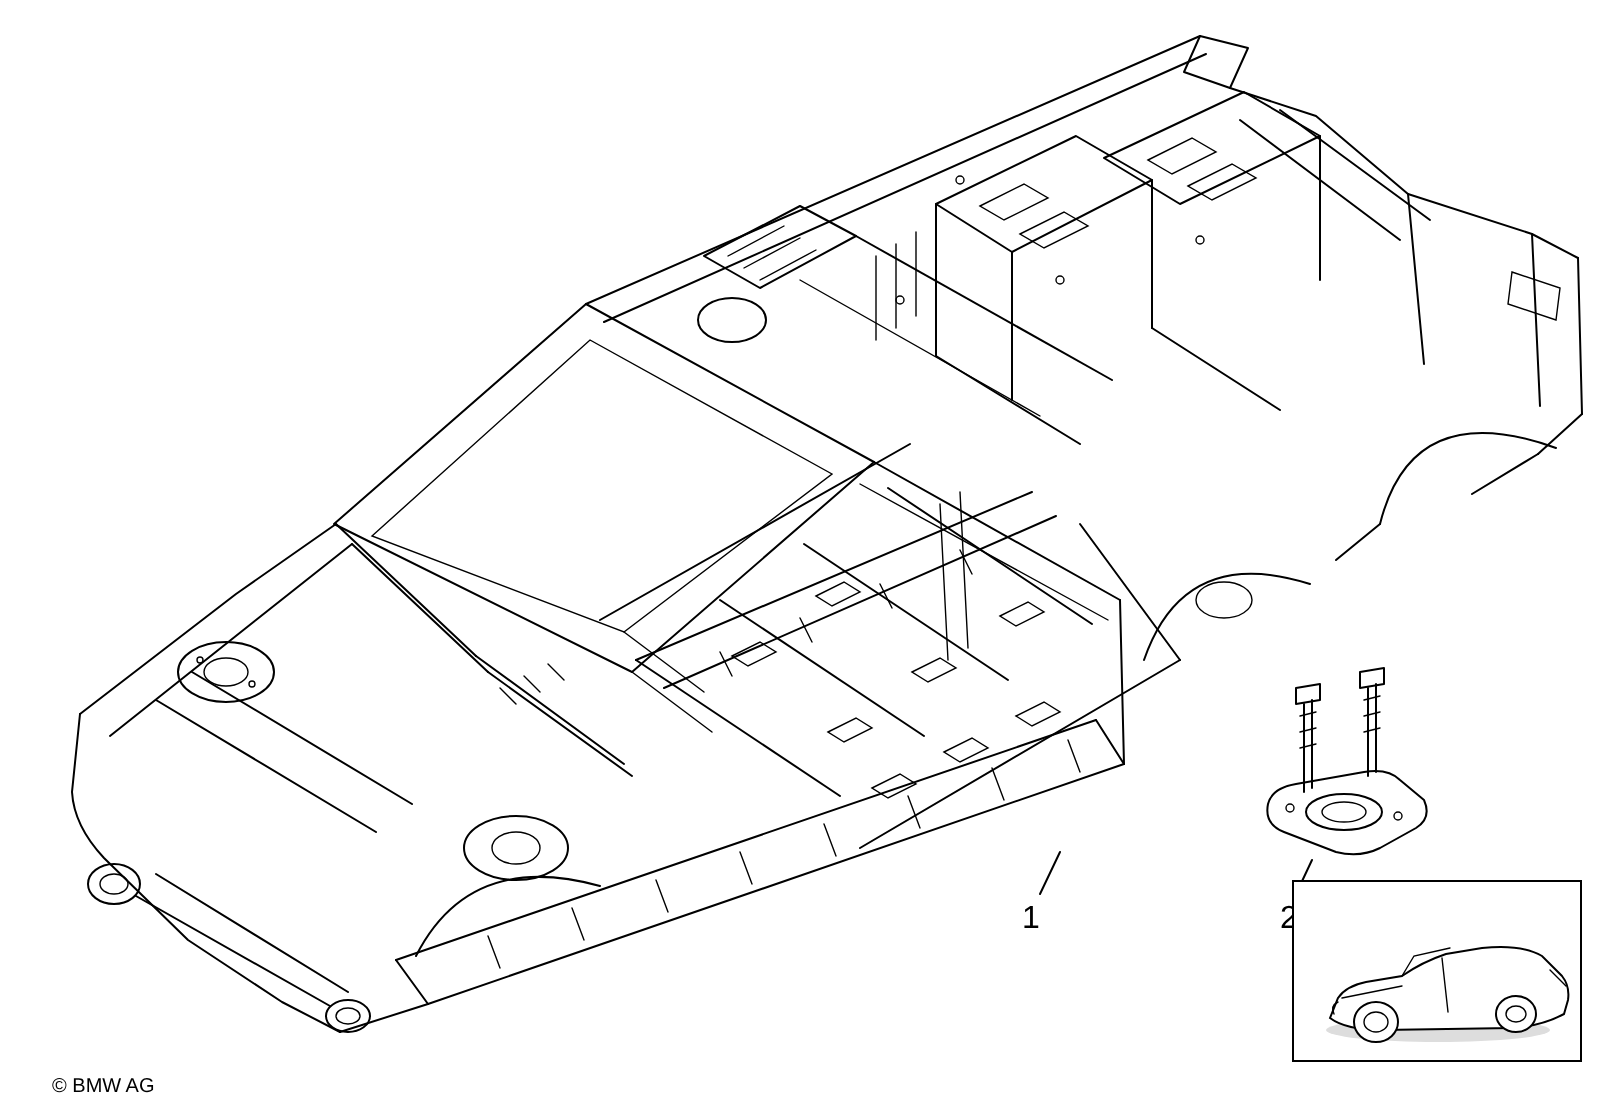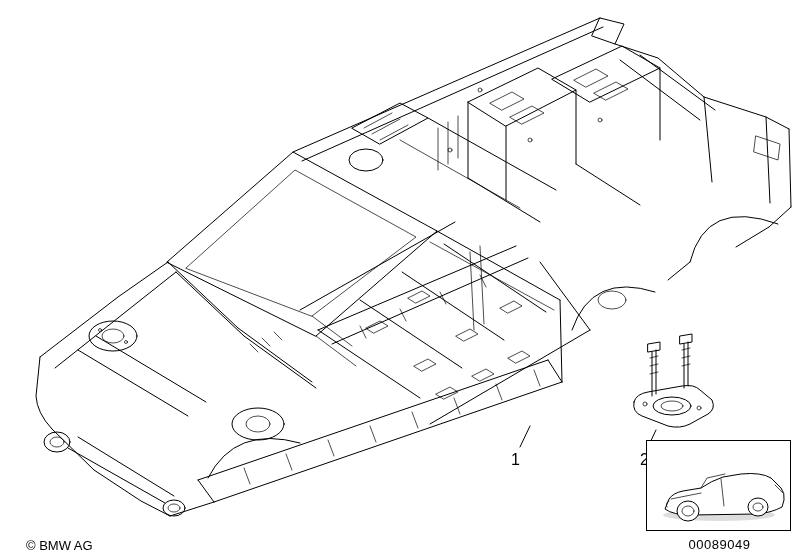--- a/index.html
+++ b/index.html
@@ -26,21 +26,21 @@
     left:646px;top:440px;
     width:145px;height:91px;
     border:1px solid #000;
     background:#fff;
     box-sizing:border-box;
     cursor:pointer;
   }
   .copyright{
     position:absolute;
     left:26px;top:538px;
-    font-size:13px;color:#000;
+    font-size:10px;color:#000;
   }
   .diagram-number{
     position:absolute;
     left:646px;top:537px;
     width:147px;
     text-align:center;
     font-size:13px;color:#000;
     letter-spacing:0.5px;
   }
 </style>
@@ -202,15 +202,14 @@
         <ellipse class="ln-thin" cx="41" cy="70" rx="6" ry="5"></ellipse>
         <ellipse class="fillw" cx="111" cy="66" rx="10" ry="9"></ellipse>
         <ellipse class="ln-thin" cx="111" cy="66" rx="5" ry="4"></ellipse>
         <path class="ln-thin" d="M22,60 Q18,62 20,66"></path>
       </g>
     </svg>
   </div>
 
   <div class="copyright">© BMW AG</div>
 
-  <div class="diagram-number">00089049</div>
 
 </div>
 
 </body></html>

